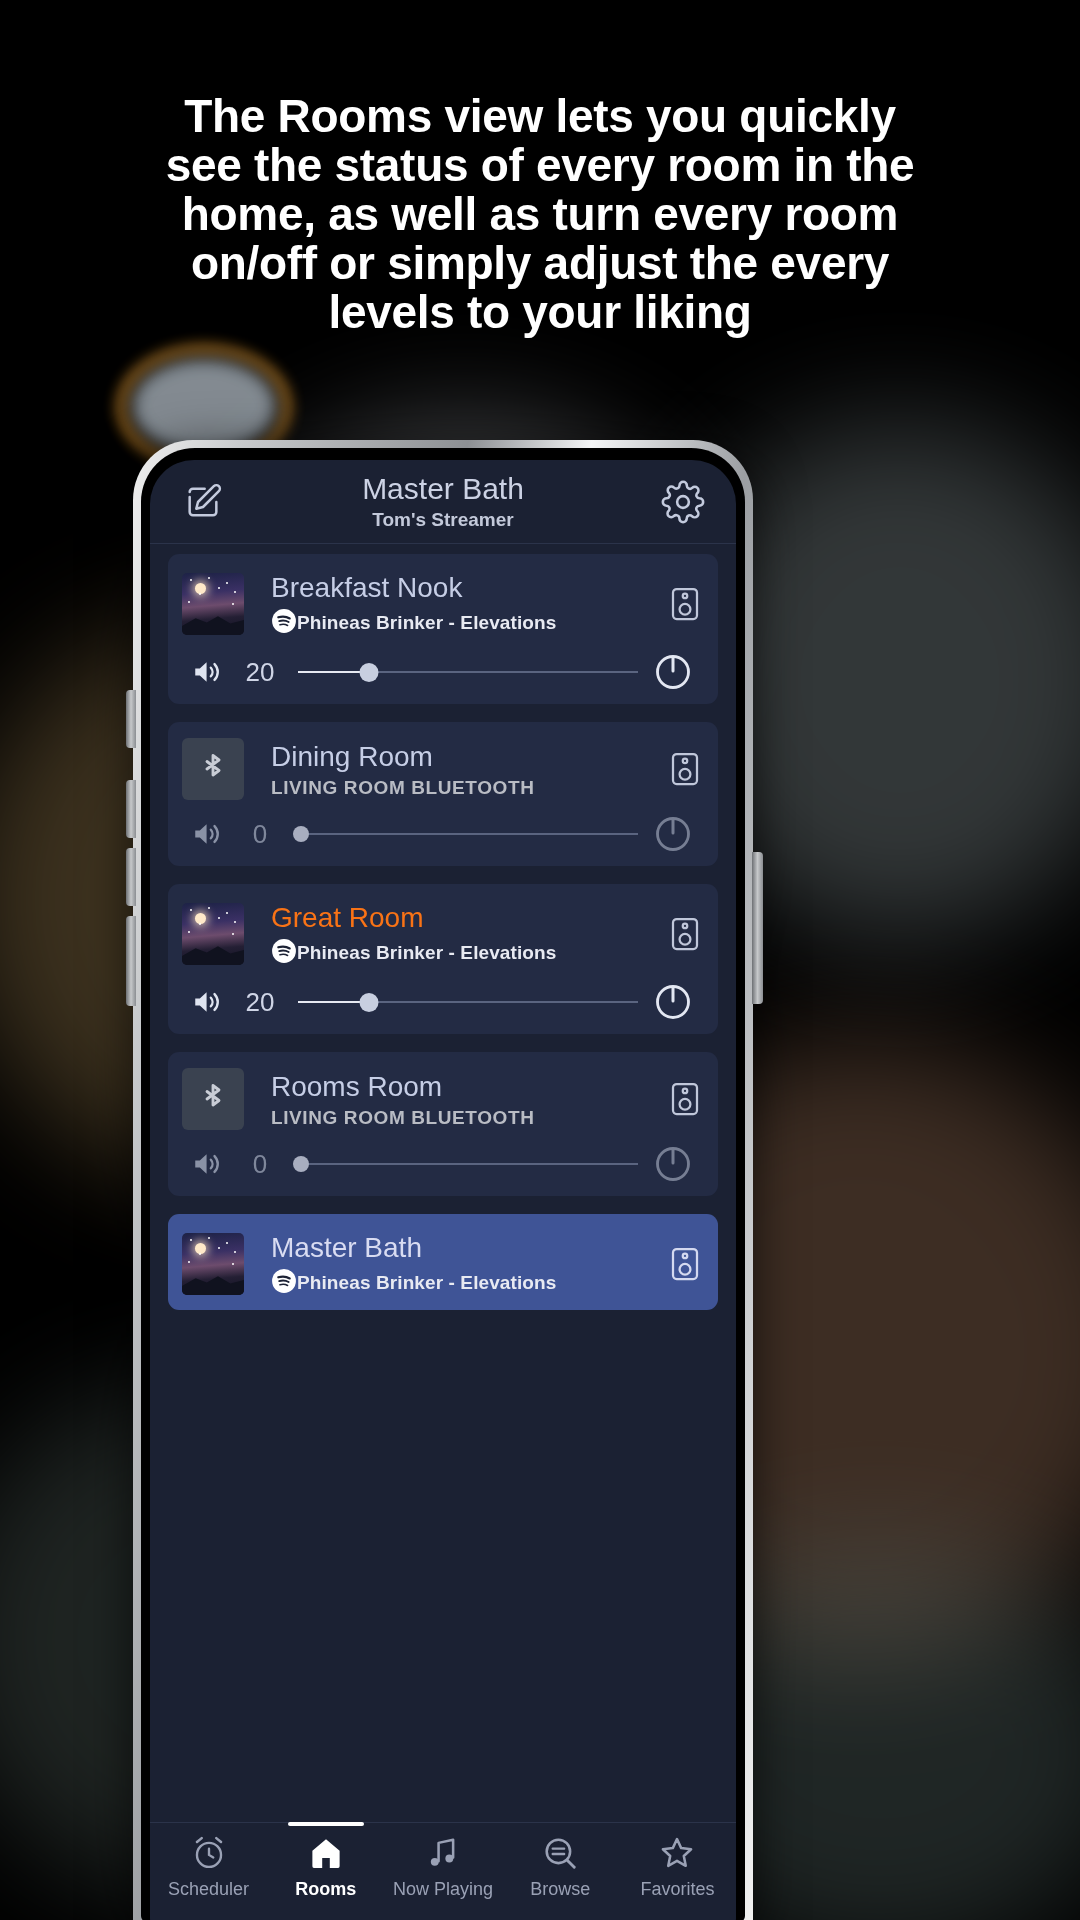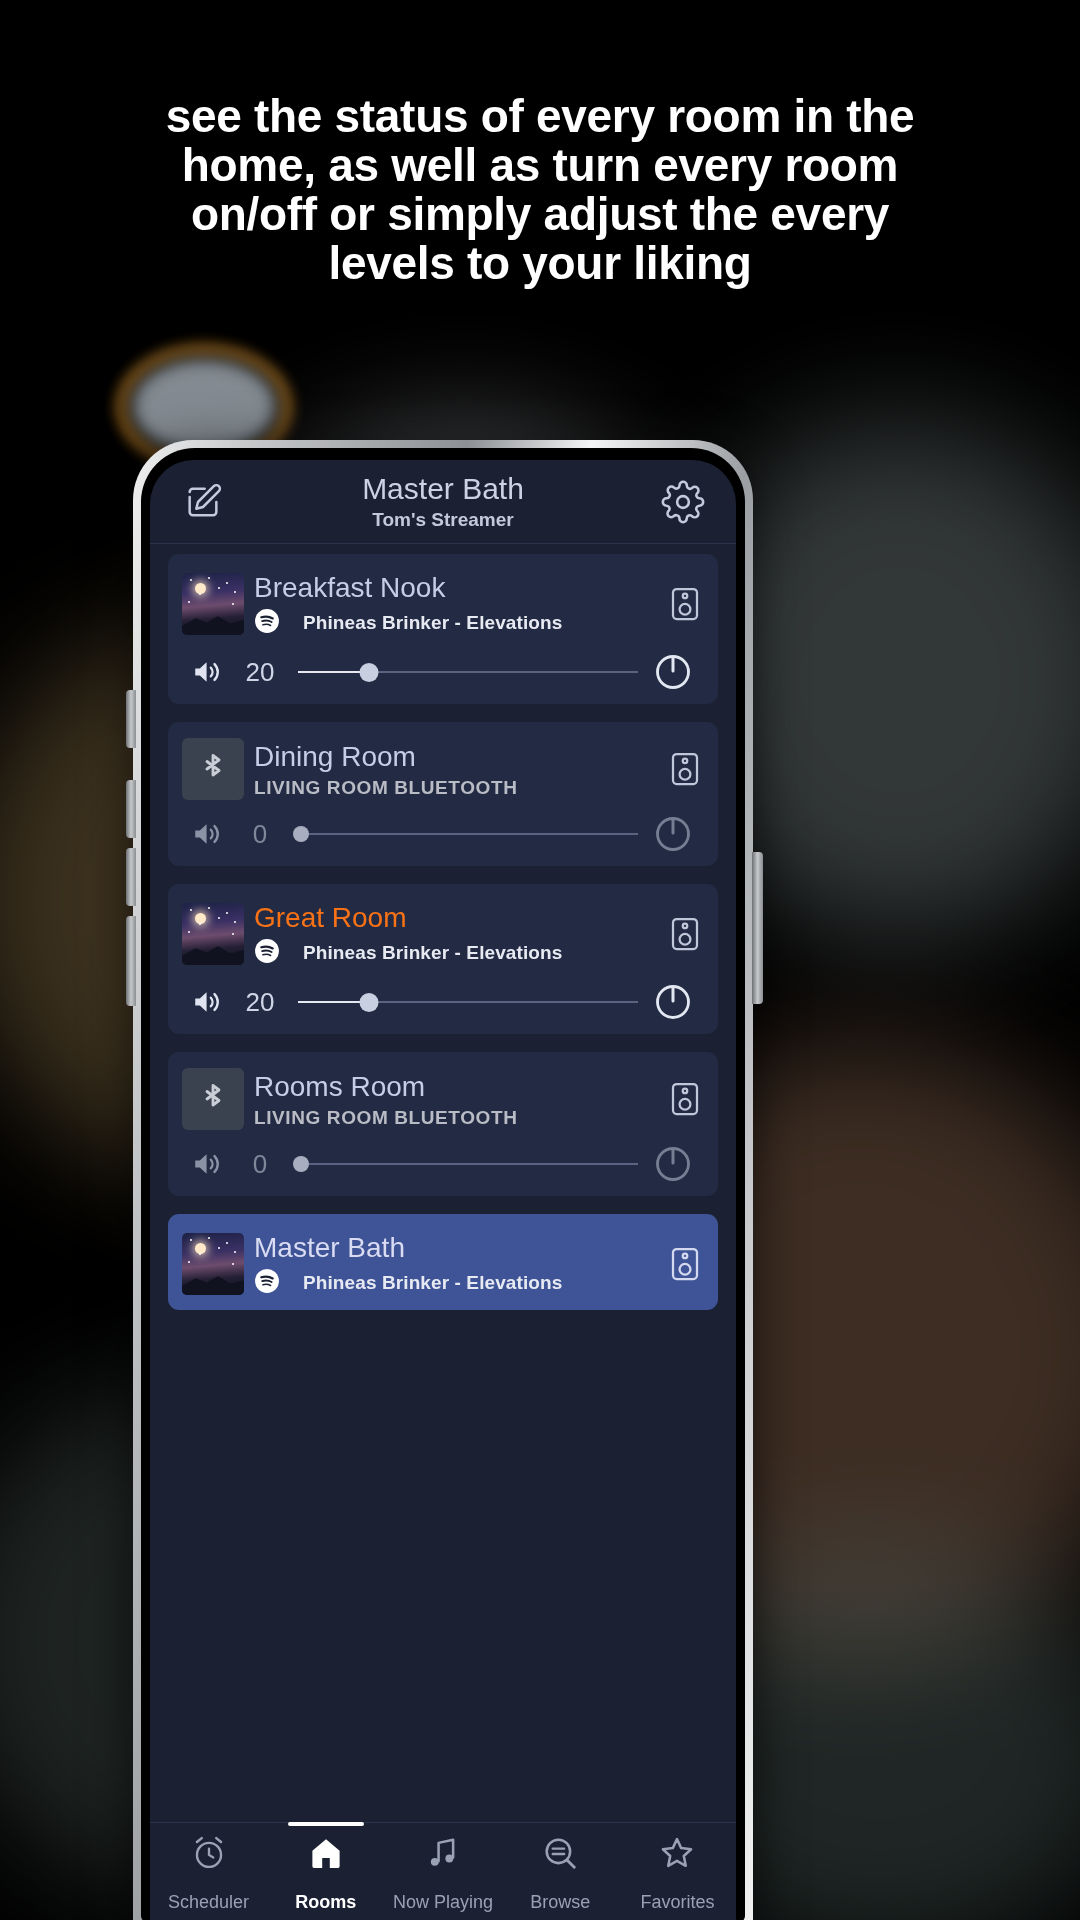--- a/index.html
+++ b/index.html
@@ -98,24 +98,24 @@
   }
   .art .moon { position:absolute; left:13px; top:10px; width:11px; height:11px; border-radius:50%;
                background:#ffe9c9; box-shadow:0 0 8px 3px rgba(255,225,190,.7); }
   .art .hill { position:absolute; left:0; bottom:0; width:100%; height:24px;
                background:#10121f; clip-path:polygon(0 100%,0 62%,22% 30%,40% 48%,58% 22%,78% 52%,100% 38%,100% 100%); }
   .art .star { position:absolute; width:2px; height:2px; background:#fff; border-radius:50%; }
   .bt-tile {
     width:62px; height:62px; border-radius:6px; flex:0 0 62px;
     background:#3a4250; display:flex; align-items:center; justify-content:center;
   }
-  .room-texts { flex:1; padding-left:10px; min-width:0; }
+  .room-texts { flex:1; padding-left:27px; min-width:0; }
   .room-name { font-size:28px; color:#c6cee6; line-height:36px; font-weight:400; }
   .selected .room-name { color:#d9dcf2; }
-  .room-sub { display:flex; align-items:center; gap:23px; margin-top:2px; }
+  .room-sub { display:flex; align-items:center; gap:0; margin-top:2px; }
   .room-sub-text { font-size:19px; color:#e8eaf2; font-weight:700; letter-spacing:.1px; }
   .room-sub-text.bt { color:#b9bcc4; letter-spacing:.6px; }
   .spk-icon { flex:0 0 38px; display:flex; align-items:center; justify-content:center; }
 
   .room-bottom { display:flex; align-items:center; margin-top:14px; padding:0 4px; }
   .vol-icon { flex:0 0 44px; display:flex; align-items:center; justify-content:center; }
   .vol-val  { width:60px; text-align:center; font-size:26px; color:#cfd5e6; }
   .vol-val.off { color:#7f879b; }
   .slider { flex:1; position:relative; height:26px; display:flex; align-items:center; margin:0 8px; }
   .track { position:absolute; left:0; right:0; height:2px; background:#5a6480; }
@@ -125,40 +125,41 @@
   .knob.off { background:#a8aec0; width:16px; height:16px; }
   .pwr { flex:0 0 54px; display:flex; align-items:center; justify-content:center; }
 
   
   #bottom-nav {
     position:absolute; left:0; bottom:0; width:100%; height:100px;
     background:#1b2133; border-top:1px solid #2b334a;
     display:flex; align-items:flex-start; padding-top:8px;
   }
   .nav-item { flex:1; display:flex; flex-direction:column; align-items:center; position:relative; }
-  .nav-label { font-size:18px; color:#9aa1b5; margin-top:17px; }
+  .nav-label { font-size:18px; color:#9aa1b5; margin-top:4px; }
   .nav-item.active .nav-label { color:#fff; font-weight:700; }
   .nav-ind { position:absolute; top:-9px; width:76px; height:4px; background:#fff; border-radius:2px; }
   .nav-ico { height:44px; display:flex; align-items:center; justify-content:center; }
 </style>
 </head>
 <body>
 
 <div id="bg-art">
   <div class="glow g1"></div>
   <div class="glow g2"></div>
   <div class="glow g3"></div>
   <div class="glow g4"></div>
   <div class="glow g5"></div>
   <div class="glow g6"></div>
   <div class="ring-in"></div>
   <div class="ring"></div>
 </div>
 
 <div id="headline">
+  <div>The Rooms view lets you quickly</div>
   <div>see the status of every room in the</div>
   <div>home, as well as turn every room</div>
   <div>on/off or simply adjust the every</div>
   <div>levels to your liking</div>
 </div>
 
 <div id="phone">
   <div id="phone-inner">
     <div id="screen">
 

